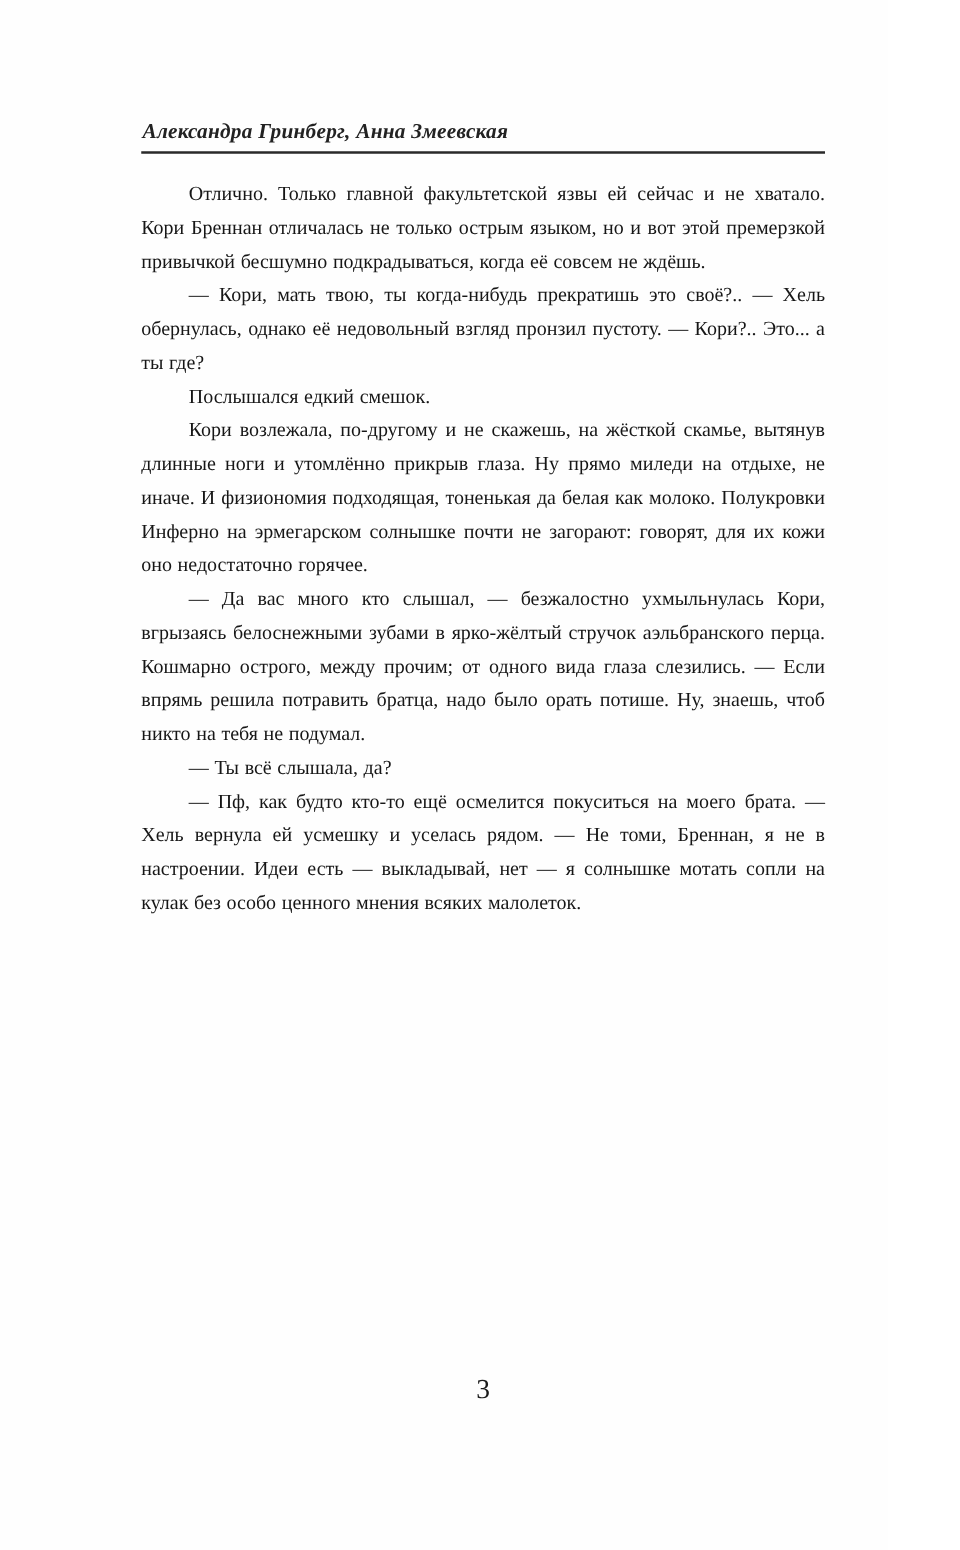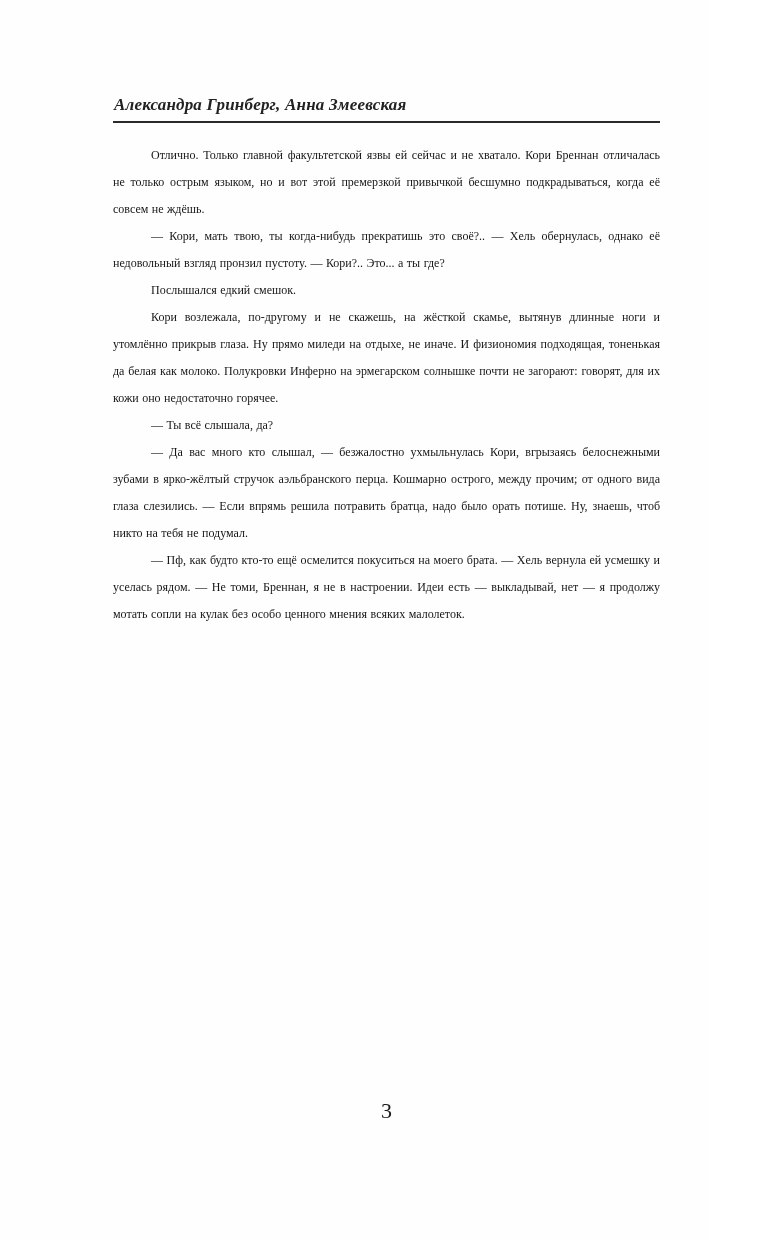--- a/index.html
+++ b/index.html
@@ -33,21 +33,21 @@
     top: 121px;
     width: 547px;
     height: 0;
     border-top: 2px solid #2a2a2a;
   }
   .body-text {
     position: absolute;
     left: 113px;
     top: 142px;
     width: 547px;
-    font-size: 12px;
+    font-size: 16px;
     line-height: 27px;
     text-align: justify;
     color: #161616;
     hyphens: auto;
     -webkit-hyphens: auto;
     word-spacing: 0.5px;
   }
   .body-text p {
     margin: 0;
     padding: 0;
@@ -67,18 +67,18 @@
 <body>
 
 <div class="page">
   <div class="running-head">Александра Гринберг, Анна Змеевская</div>
   <div class="head-rule"></div>
   <div class="body-text" id="paragraphs">
       <p>Отлично. Только главной факультетской язвы ей сейчас и не хватало. Кори Бреннан отличалась не только острым языком, но и вот этой премерзкой привычкой бесшумно подкрадываться, когда её совсем не ждёшь.</p>
       <p>— Кори, мать твою, ты когда-нибудь прекратишь это своё?.. — Хель обернулась, однако её недовольный взгляд пронзил пустоту. — Кори?.. Это... а ты где?</p>
       <p>Послышался едкий смешок.</p>
       <p>Кори возлежала, по-другому и не скажешь, на жёсткой скамье, вытянув длинные ноги и утомлённо прикрыв глаза. Ну прямо миледи на отдыхе, не иначе. И физиономия подходящая, тоненькая да белая как молоко. Полукровки Инферно на эрмегарском солнышке почти не загорают: говорят, для их кожи оно недостаточно горячее.</p>
+      <p>— Да вас много кто слышал, — безжалостно ухмыльнулась Кори, вгрызаясь белоснежными зубами в ярко-жёлтый стручок аэльбранского перца. Кошмарно острого, между прочим; от одного вида глаза слезились. — Если впрямь решила потравить братца, надо было орать потише. Ну, знаешь, чтоб никто на тебя не подумал.</p>
       <p>— Ты всё слышала, да?</p>
-      <p>— Да вас много кто слышал, — безжалостно ухмыльнулась Кори, вгрызаясь белоснежными зубами в ярко-жёлтый стручок аэльбранского перца. Кошмарно острого, между прочим; от одного вида глаза слезились. — Если впрямь решила потравить братца, надо было орать потише. Ну, знаешь, чтоб никто на тебя не подумал.</p>
-      <p>— Пф, как будто кто-то ещё осмелится покуситься на моего брата. — Хель вернула ей усмешку и уселась рядом. — Не томи, Бреннан, я не в настроении. Идеи есть — выкладывай, нет — я продолжу мотать сопли на кулак без особо ценного мнения всяких малолеток.</p>
+      <p>— Пф, как будто кто-то ещё осмелится покуситься на моего брата. — Хель вернула ей усмешку и уселась рядом. — Не томи, Бреннан, я не в настроении. Идеи есть — выкладывай, нет — я солнышке мотать сопли на кулак без особо ценного мнения всяких малолеток.</p>
     </div>
   <div class="page-number">3</div>
 </div>
 
 </body></html>

